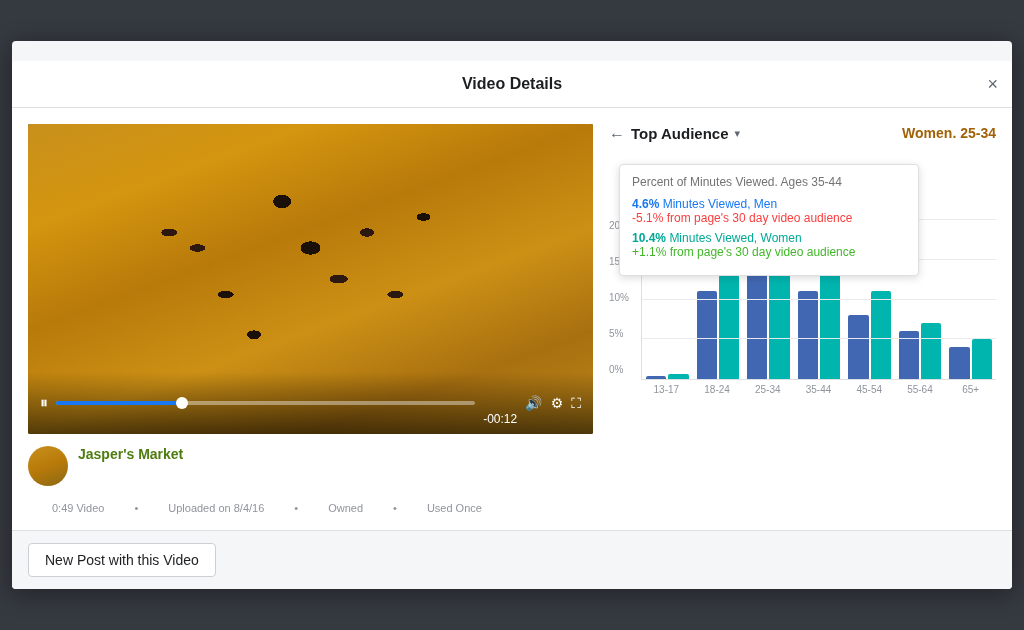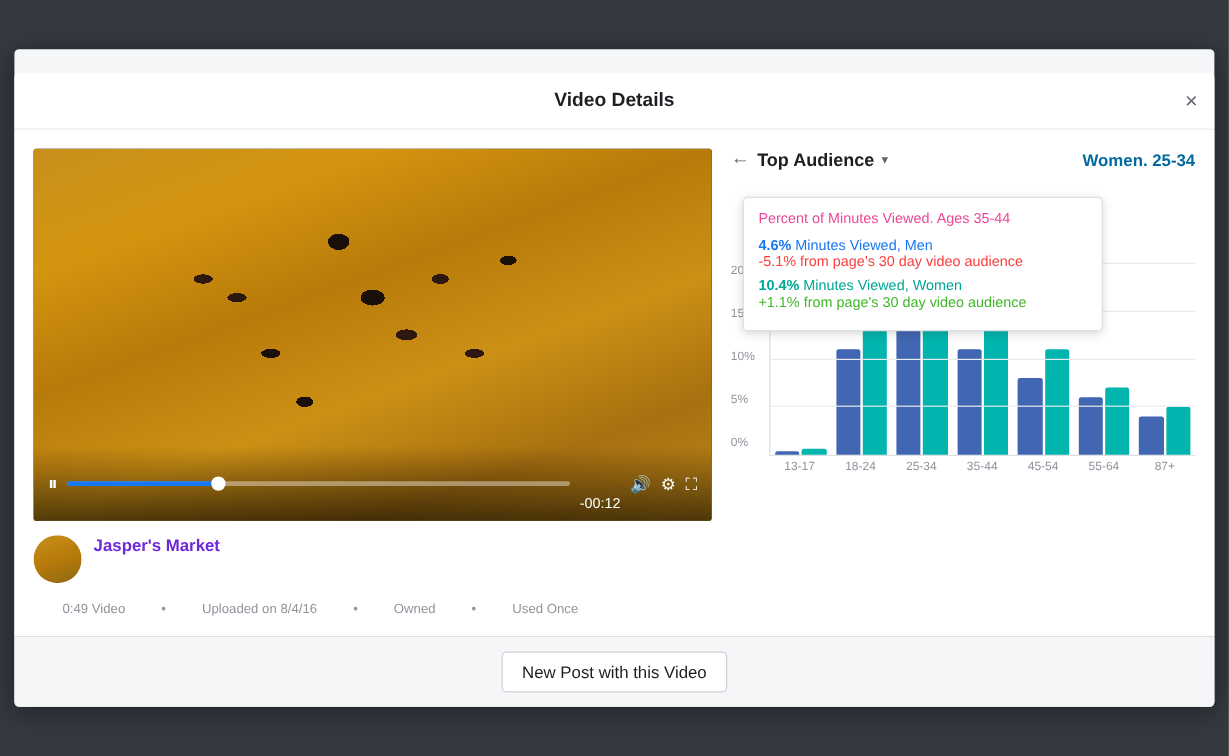--- a/index.html
+++ b/index.html
@@ -162,21 +162,21 @@
       justify-content: center;
     }
     .avatar-img {
       width: 100%;
       height: 100%;
       background: linear-gradient(160deg, #c8901c 0%, #b87a0a 50%, #8b6914 100%);
     }
     .video-text h3 {
       font-size: 14px;
       font-weight: 600;
-      color: #6d28d9;
+      color: #4d7c0f;
     }
     .video-text p {
       font-size: 13px;
       color: #606770;
       margin-top: 2px;
     }
     .video-meta {
       font-size: 11px;
       color: #90949c;
       margin-top: 8px;
@@ -214,39 +214,39 @@
       font-weight: 600;
       color: #1c1e21;
     }
     .dropdown-arrow {
       color: #606770;
       font-size: 11px;
     }
     .chart-subtitle {
       font-size: 14px;
       font-weight: 600;
-      color: #0369a1;
+      color: #a16207;
     }
 
     
     .chart-tooltip {
       background: #fff;
       border: 1px solid #dddfe2;
       border-radius: 4px;
       padding: 10px 12px;
       font-size: 12px;
       position: absolute;
       top: 40px;
       left: 10px;
       z-index: 20;
       width: 300px;
       box-shadow: 0 2px 8px rgba(0,0,0,0.15);
     }
     .tooltip-header {
-      color: #ec4899;
+      color: #737373;
       margin-bottom: 8px;
       font-size: 12px;
     }
     .tooltip-row {
       margin-bottom: 6px;
     }
     .tooltip-value {
       font-weight: 700;
     }
     .tooltip-label {
@@ -317,21 +317,21 @@
       font-size: 10px;
       color: #90949c;
     }
 
     
     .modal-footer {
       background: #f5f6f7;
       border-top: 1px solid #dddfe2;
       padding: 12px 16px;
       display: flex;
-      justify-content: center;
+      justify-content: flex-start;
       border-radius: 0 0 4px 4px;
     }
     .new-post-btn {
       background: #fff;
       border: 1px solid #ccd0d5;
       border-radius: 4px;
       padding: 8px 16px;
       font-size: 14px;
       font-weight: 500;
       color: #1c1e21;
@@ -461,21 +461,21 @@
                 <div class="bar teal-bar" style="height: 40px;"></div>
               </div>
             </div>
           <div class="x-labels" id="x-labels">
               <span class="x-label">13-17</span>
               <span class="x-label">18-24</span>
               <span class="x-label">25-34</span>
               <span class="x-label">35-44</span>
               <span class="x-label">45-54</span>
               <span class="x-label">55-64</span>
-              <span class="x-label">87+</span>
+              <span class="x-label">65+</span>
             </div>
         </div>
       </div>
     </div>
   </div>
 
   <div class="modal-footer">
     <button class="new-post-btn">New Post with this Video</button>
   </div>
 </div>

